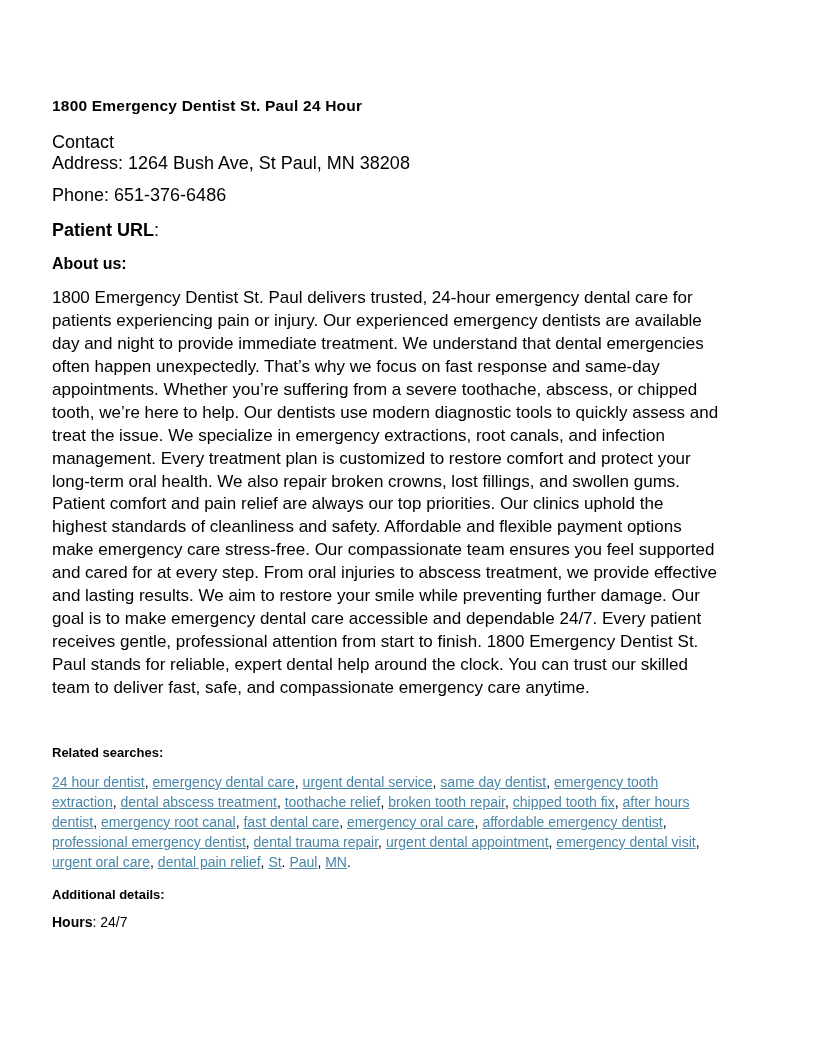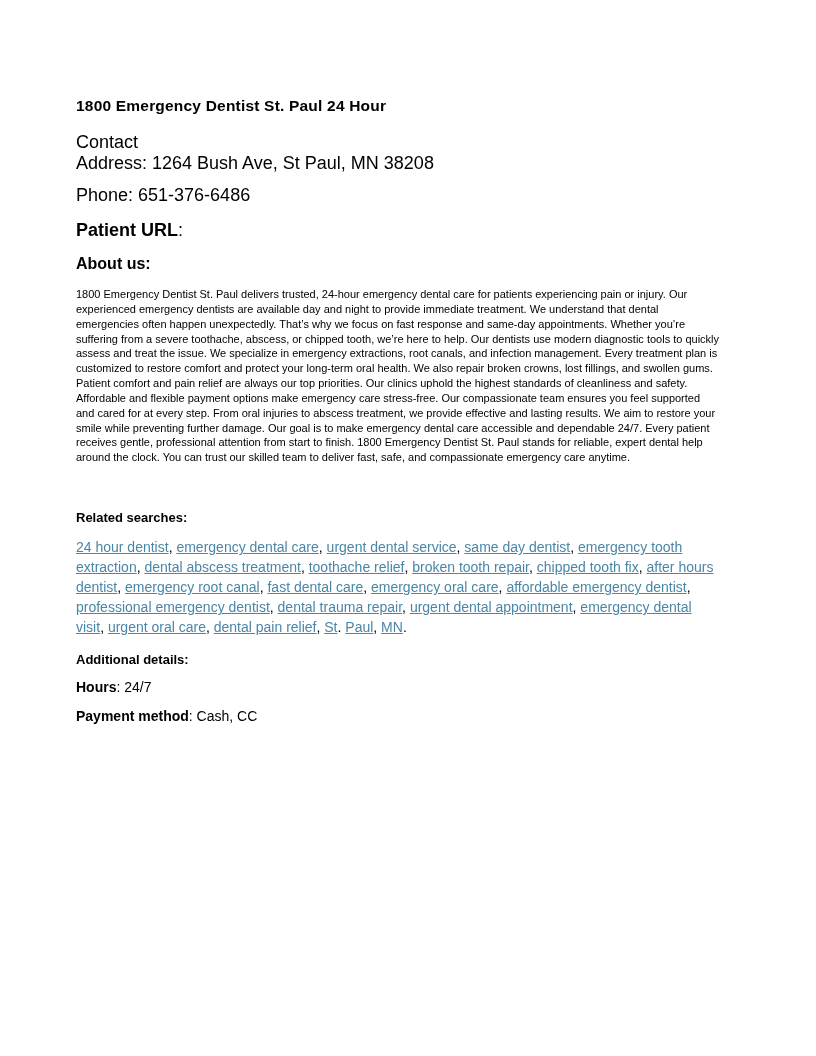--- a/index.html
+++ b/index.html
@@ -7,21 +7,21 @@
   body {
     width: 816px;
     height: 1056px;
     font-family: "Liberation Sans", "DejaVu Sans", sans-serif;
     color: #000000;
     overflow: hidden;
   }
   .page {
     width: 816px;
     height: 1056px;
-    padding: 97px 96px 60px 76px;
+    padding: 97px 96px 60px 52px;
     background: #ffffff;
   }
   .doc-title {
     font-size: 15.5px;
     font-weight: bold;
     letter-spacing: 0.2px;
     margin: 0 0 17px 0;
   }
   p { font-size: 18px; }
   .contact-block {
@@ -36,21 +36,21 @@
     color: var(--link-color, #4a86a8);
     text-decoration: underline;
     cursor: pointer;
   }
   .about-heading {
     font-size: 16px;
     font-weight: bold;
     margin: 0 0 14px 0;
   }
   .about-text {
-    font-size: 11px;
+    font-size: 17px;
     line-height: 1.35;
     margin: 0 0 45px 0;
   }
   .sub-heading {
     font-size: 13px;
     font-weight: bold;
     margin: 0 0 12px 0;
   }
   .related-links {
     font-size: 14px;
@@ -85,15 +85,14 @@
   <p class="about-text">1800 Emergency Dentist St. Paul delivers trusted, 24-hour emergency dental care for patients experiencing pain or injury. Our experienced emergency dentists are available day and night to provide immediate treatment. We understand that dental emergencies often happen unexpectedly. That’s why we focus on fast response and same-day appointments. Whether you’re suffering from a severe toothache, abscess, or chipped tooth, we’re here to help. Our dentists use modern diagnostic tools to quickly assess and treat the issue. We specialize in emergency extractions, root canals, and infection management. Every treatment plan is customized to restore comfort and protect your long-term oral health. We also repair broken crowns, lost fillings, and swollen gums. Patient comfort and pain relief are always our top priorities. Our clinics uphold the highest standards of cleanliness and safety. Affordable and flexible payment options make emergency care stress-free. Our compassionate team ensures you feel supported and cared for at every step. From oral injuries to abscess treatment, we provide effective and lasting results. We aim to restore your smile while preventing further damage. Our goal is to make emergency dental care accessible and dependable 24/7. Every patient receives gentle, professional attention from start to finish. 1800 Emergency Dentist St. Paul stands for reliable, expert dental help around the clock. You can trust our skilled team to deliver fast, safe, and compassionate emergency care anytime.</p>
 
   <h3 class="sub-heading">Related searches:</h3>
 
   <p class="related-links"><a href="#">24 hour dentist</a><span>, </span><a href="#">emergency dental care</a><span>, </span><a href="#">urgent dental service</a><span>, </span><a href="#">same day dentist</a><span>, </span><a href="#">emergency tooth extraction</a><span>, </span><a href="#">dental abscess treatment</a><span>, </span><a href="#">toothache relief</a><span>, </span><a href="#">broken tooth repair</a><span>, </span><a href="#">chipped tooth fix</a><span>, </span><a href="#">after hours dentist</a><span>, </span><a href="#">emergency root canal</a><span>, </span><a href="#">fast dental care</a><span>, </span><a href="#">emergency oral care</a><span>, </span><a href="#">affordable emergency dentist</a><span>, </span><a href="#">professional emergency dentist</a><span>, </span><a href="#">dental trauma repair</a><span>, </span><a href="#">urgent dental appointment</a><span>, </span><a href="#">emergency dental visit</a><span>, </span><a href="#">urgent oral care</a><span>, </span><a href="#">dental pain relief</a><span>, </span><a href="#">St</a><span>. </span><a href="#">Paul</a><span>, </span><a href="#">MN</a><span>.</span></p>
 
   <h3 class="sub-heading">Additional details:</h3>
 
   <p class="detail-line"><span class="lbl">Hours</span><span>: 24/7</span></p>
 
-  <p class="detail-line"><span class="lbl">Payment method</span><span>: Cash, CC</span></p>
 
 </div>
 
 </body></html>

